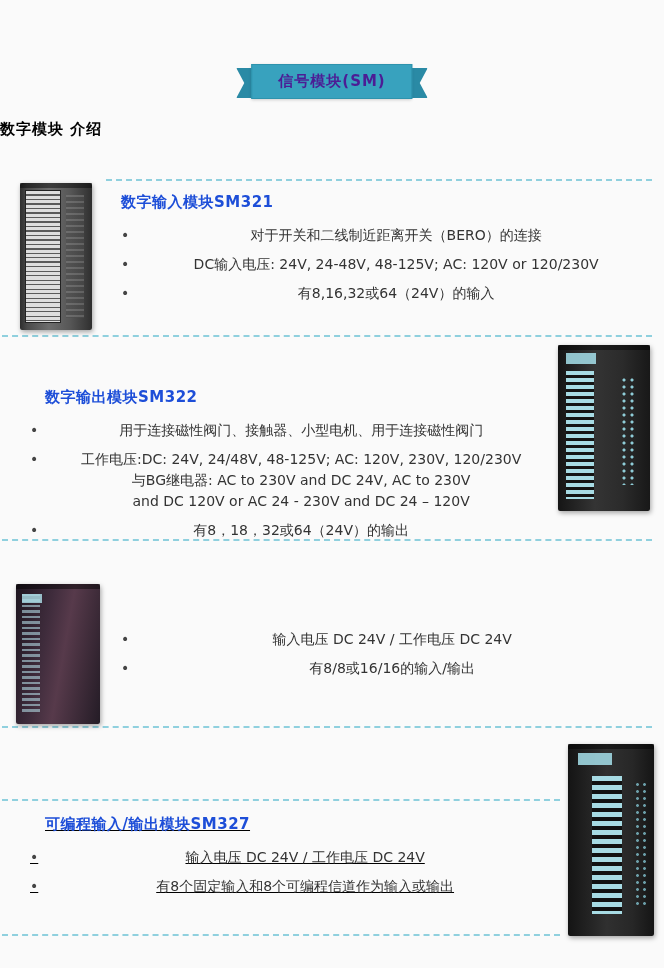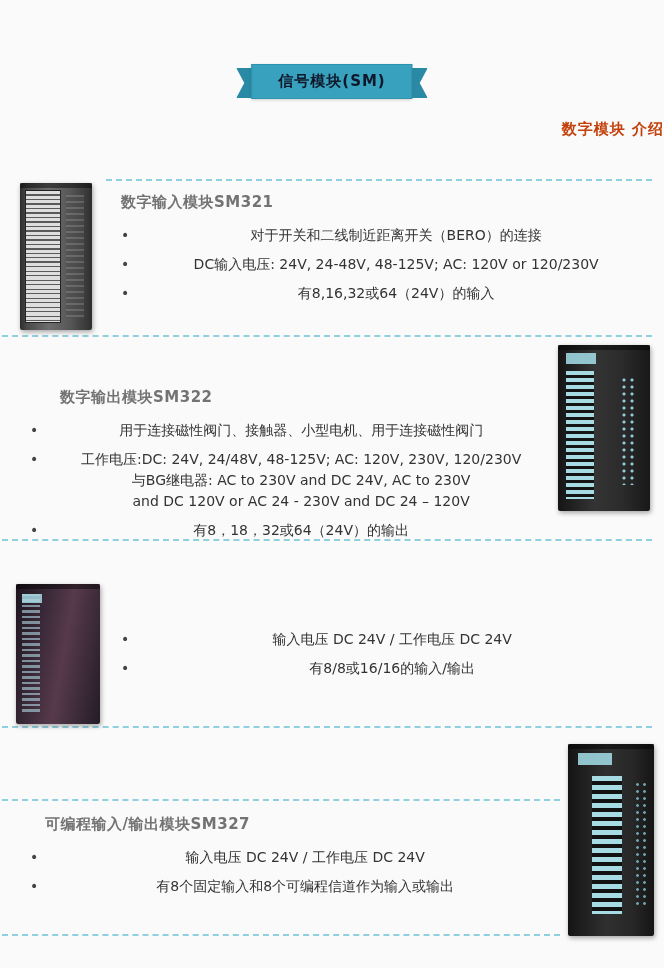--- a/index.html
+++ b/index.html
@@ -12,35 +12,35 @@
     width:664px;height:968px;
     margin:0 auto;
     background:#fafafa;
     overflow:hidden;
   }
 
   
   .ribbon{position:absolute;top:64px;left:50%;transform:translateX(-50%);}
   .ribbon-bar{
     position:relative;z-index:2;
-    background:#38a2be;color:#0f172a;
+    background:#38a2be;color:#4c1d95;
     font-weight:bold;font-size:15px;letter-spacing:1px;
     padding:7px 26px;
     border:1px solid #2e93ad;
     box-shadow:0 1px 3px rgba(0,0,0,.18);
     white-space:nowrap;
   }
   .ribbon-tail{position:absolute;top:4px;width:24px;height:30px;background:#2a8aa5;z-index:1;}
   .ribbon-tail.left{left:-15px;clip-path:polygon(0 0,100% 0,100% 100%,0 100%,8px 50%);}
   .ribbon-tail.right{right:-15px;clip-path:polygon(0 0,100% 0,calc(100% - 8px) 50%,100% 100%,0 100%);}
 
   .subtitle{
     position:absolute;top:120px;left:0;width:100%;
-    text-align:right;
-    color:#c2410c;font-size:15px;font-weight:bold;letter-spacing:1px;
+    text-align:left;
+    color:#000000;font-size:15px;font-weight:bold;letter-spacing:1px;
   }
 
   
   .divider{position:absolute;border-top:2px dashed #8fd0de;height:0;}
   .d1{top:179px;left:106px;width:546px;}
   .d2{top:335px;left:2px;width:650px;}
   .d3{top:539px;left:2px;width:650px;}
   .d4{top:726px;left:2px;width:650px;}
   .d5{top:799px;left:2px;width:558px;}
   .d6{top:934px;left:2px;width:558px;}
@@ -79,23 +79,23 @@
       background:repeating-linear-gradient(180deg,#a7dbe4 0 5px,#121212 5px 9px);}
   .m4 .dots{position:absolute;right:8px;top:38px;width:11px;bottom:30px;
       background-image:radial-gradient(circle at 2.5px 2.5px,#7fbfcc 1.2px,transparent 1.6px);
       background-size:7px 7px;opacity:.8;}
 
   
   .sec{position:absolute;}
   .sec1{left:121px;top:193px;width:532px;}
   .sec2{left:30px;top:388px;width:524px;}
   .sec3{left:121px;top:621px;width:524px;}
-  .sec4{left:30px;top:815px;width:532px;}
-  .sec-title{font-size:15px;font-weight:bold;color:#737373;margin:0 0 13px 0;letter-spacing:.5px;}
-  .sec2 .sec-title{margin-left:30px;}
+  .sec4{left:30px;top:815px;width:532px;text-decoration:underline;}
+  .sec-title{font-size:15px;font-weight:bold;color:#1d4ed8;margin:0 0 13px 0;letter-spacing:.5px;}
+  .sec2 .sec-title{margin-left:15px;}
   .sec4 .sec-title{margin-left:15px;}
   .bullet{display:flex;gap:10px;margin:8px 0;font-size:14px;color:#333;line-height:1.5;}
   .dot{flex:0 0 auto;color:#444;}
   .btext{flex:1;text-align:center;}
   .btext.multiline{white-space:pre-line;}
 </style>
 </head>
 <body>
 
 <div class="page">

